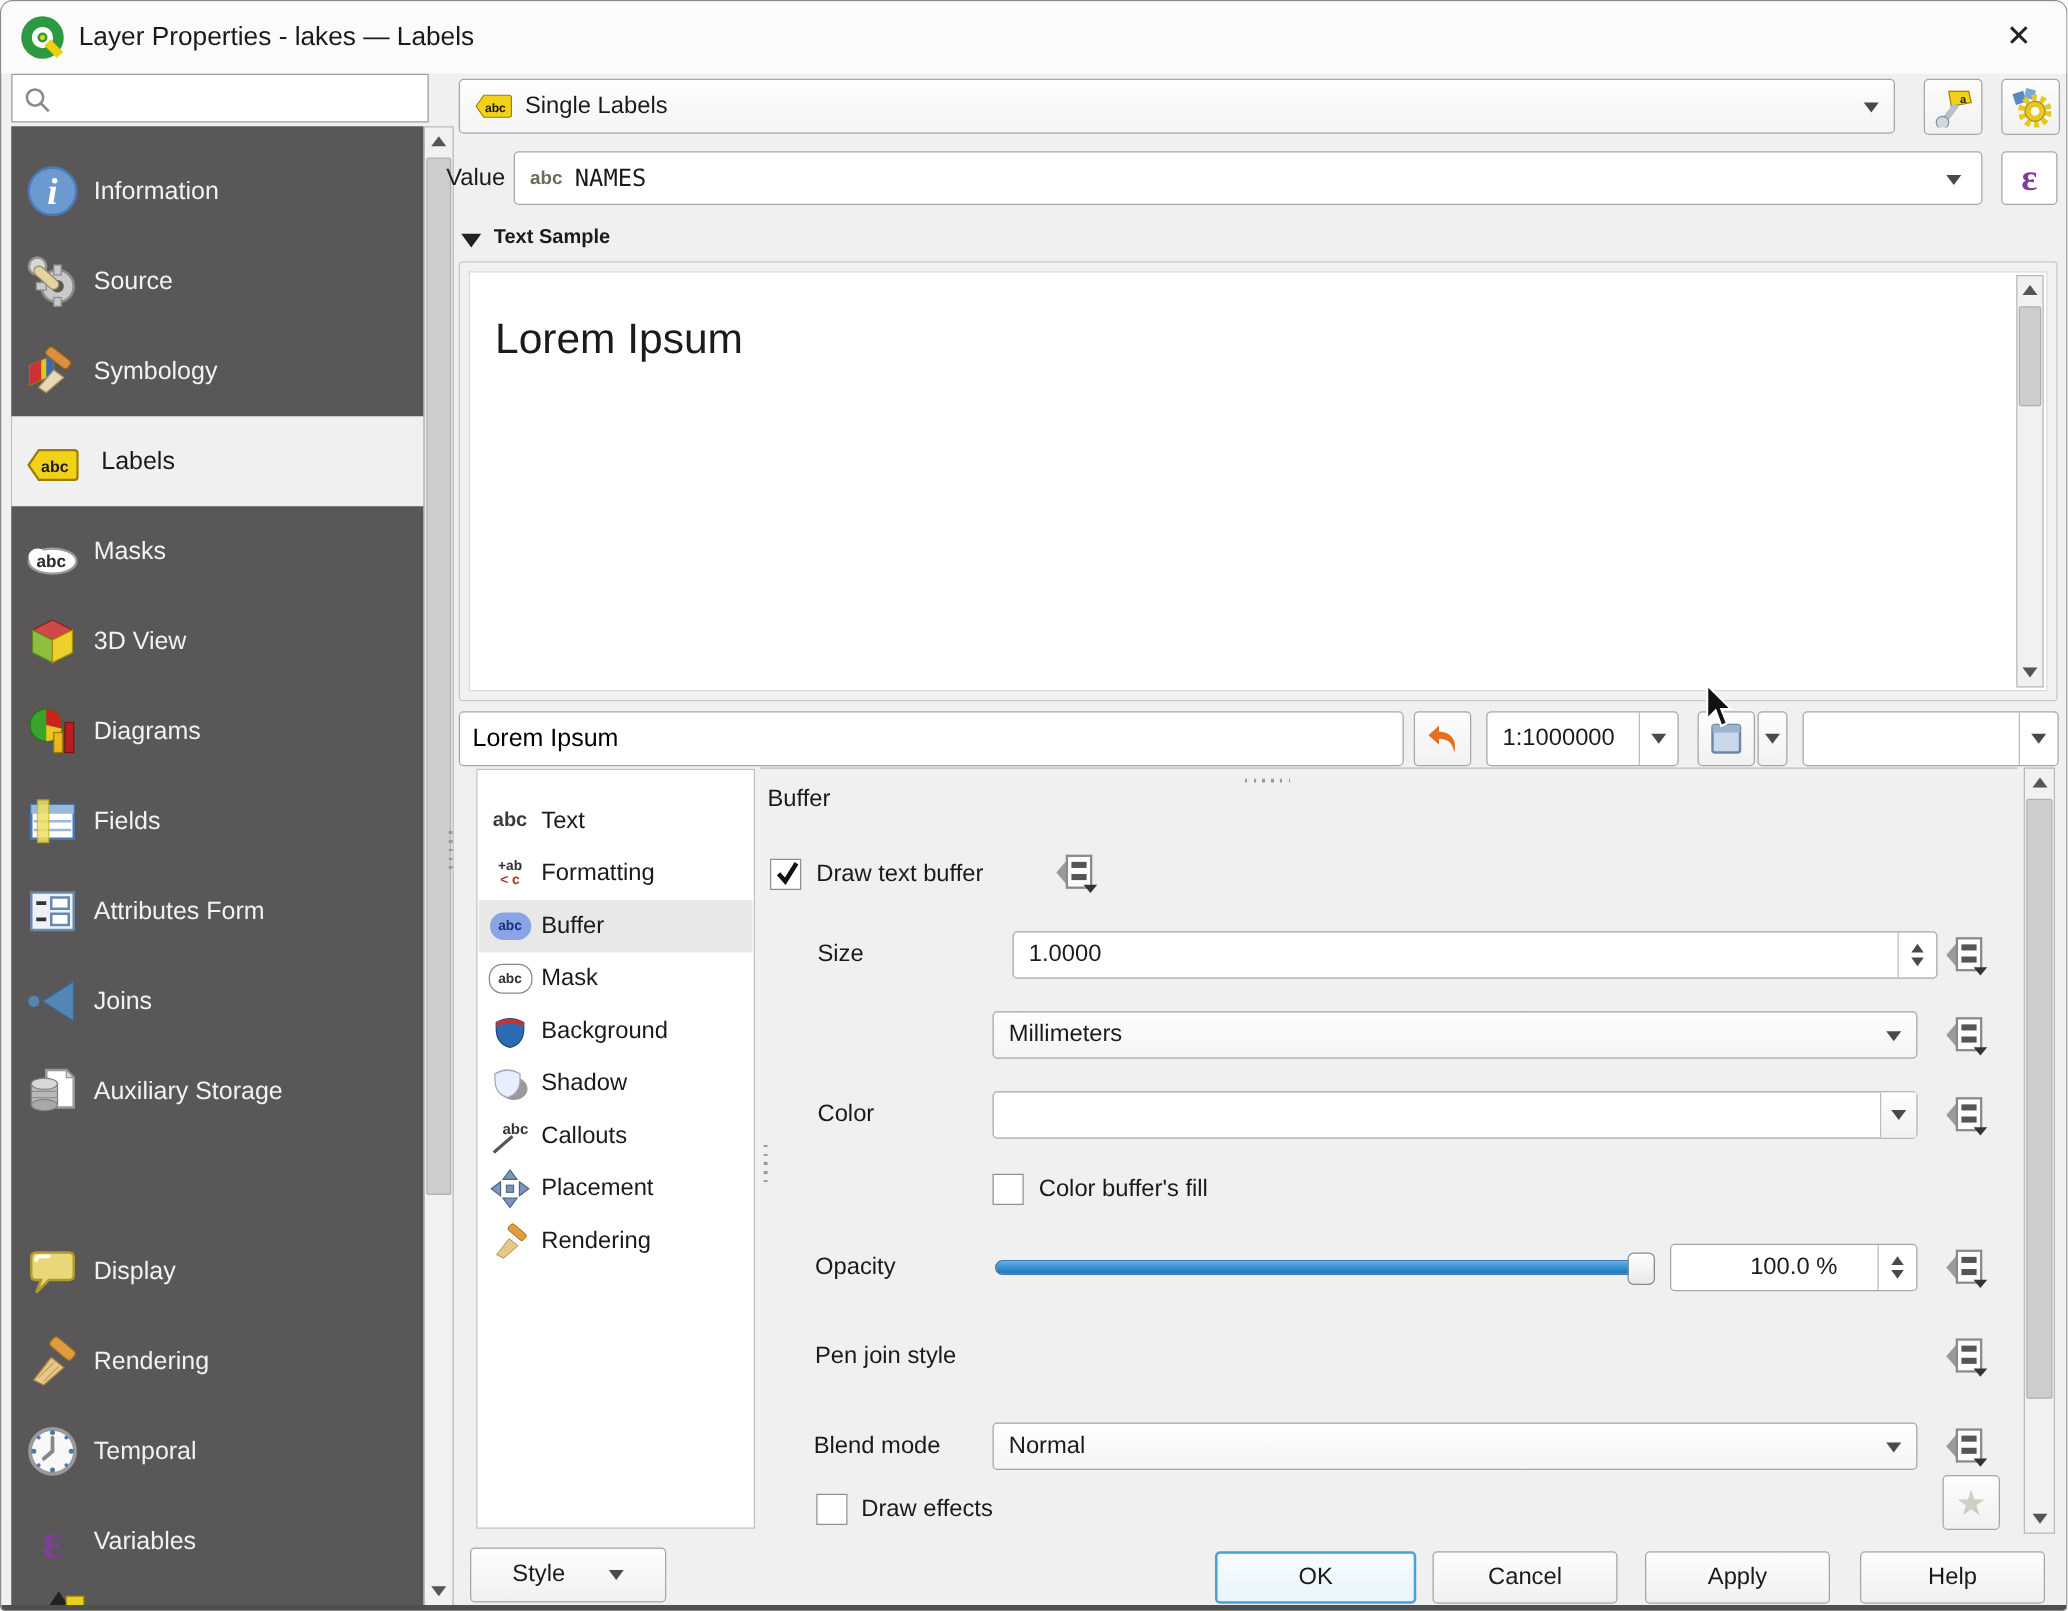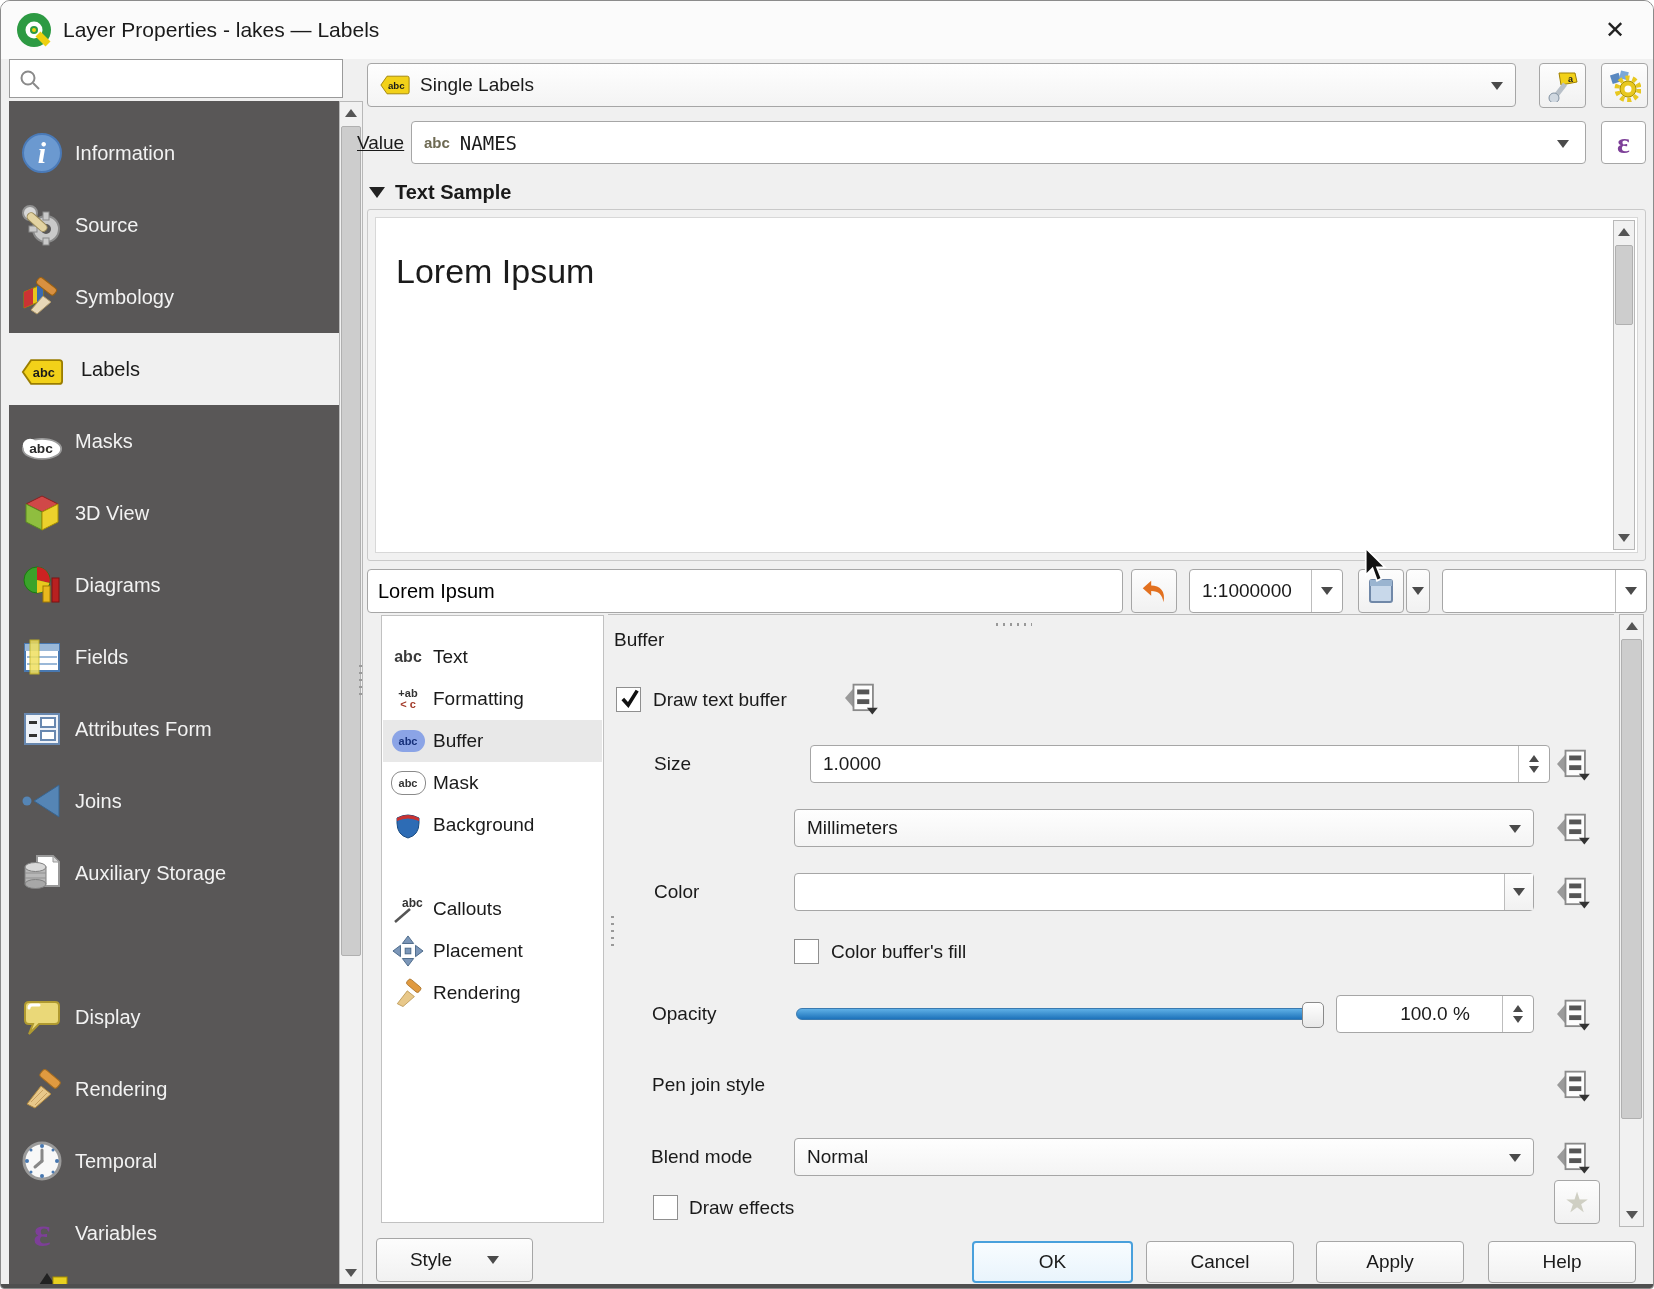--- a/index.html
+++ b/index.html
@@ -279,34 +279,34 @@
   <div class="btn" style="left:1600px;top:62px;width:47px;height:45px;">
     <svg width="32" height="32" viewBox="0 0 32 32">
       <rect x="2" y="4" width="9" height="9" fill="#5a88c0" transform="rotate(-18 6 8)"></rect>
       <rect x="11" y="1" width="8" height="8" fill="#7aa8d8" transform="rotate(14 14 5)"></rect>
       <circle cx="19" cy="19" r="11" fill="none" stroke="#e8c820" stroke-width="5" stroke-dasharray="4 3"></circle>
       <circle cx="19" cy="19" r="8" fill="#e8c820" stroke="#a89000"></circle>
       <circle cx="19" cy="19" r="3.5" fill="#fff"></circle>
     </svg>
   </div>
 
-  <div class="flabel" style="left:356px;top:120px;height:43px;line-height:43px;text-decoration:underline;">Value</div>
+  <div class="flabel" style="left:356px;top:120px;height:43px;line-height:43px;">Value</div>
 
   <div class="combo white" style="left:410px;top:120px;width:1175px;height:43px;">
     <span style="font-weight:bold;font-size:15px;color:#6e6a53;margin-right:10px;">abc</span>
     <span class="mono" style="font-size:19px;">NAMES</span>
     <span class="darr" style="right:16px"></span>
   </div>
 
   <div class="btn" style="left:1600px;top:120px;width:45px;height:43px;background:#fff;">
     <span style="font-family:'Liberation Serif',serif;font-size:30px;font-weight:bold;color:#7d3f98;">ε</span>
   </div>
 
   <div class="abs" style="left:368px;top:186px;width:0;height:0;border-left:8px solid transparent;border-right:8px solid transparent;border-top:11px solid #222;"></div>
-  <div class="flabel" style="left:394px;top:180px;font-weight:bold;font-size:20px;">Text Sample</div>
+  <div class="flabel" style="left:394px;top:180px;font-weight:bold;font-size:16px;">Text Sample</div>
 
   <div id="preview-frame">
     <div id="preview-white">
       <div id="preview-text">Lorem Ipsum</div>
       <div class="vscroll" style="right:2px;top:2px;width:22px;height:330px;">
         <div class="sb-btn" style="top:0">
             <div class="tri-up"></div>
           </div>
         <div class="sb-thumb" style="top:24px;width:18px;height:80px;"></div>
         <div class="sb-btn" style="bottom:0">
@@ -391,20 +391,29 @@
     <div class="tab-item" style="top:188px">
       <div class="tab-ico">
         <svg width="30" height="30" viewBox="0 0 30 30">
           <path d="M4 8 Q15 2 26 8 L26 13 Q26 25 15 28 Q4 25 4 13 Z" fill="#2d6cb5" stroke="#184a80"></path>
           <path d="M4 8 Q15 2 26 8 L26 11 Q15 6 4 11 Z" fill="#c83232"></path>
         </svg>
       </div>
       <span class="tab-label">Background</span>
     </div>
 
+    <div class="tab-item" style="top:230px">
+      <div class="tab-ico">
+        <svg width="30" height="30" viewBox="0 0 30 30">
+          <ellipse cx="18" cy="19" rx="11" ry="9" fill="#9a9a9a"></ellipse>
+          <path d="M3 7 Q13 1 23 7 L23 12 Q23 23 13 26 Q3 23 3 12 Z" fill="#e8eefb" stroke="#9aa8c0"></path>
+        </svg>
+      </div>
+      <span class="tab-label">Shadow</span>
+    </div>
 
     <div class="tab-item" style="top:272px">
       <div class="tab-ico">
         <svg width="32" height="32" viewBox="0 0 32 32">
           <text x="10" y="14" font-size="12" font-weight="bold" fill="#333">abc</text>
           <line x1="3" y1="29" x2="18" y2="16" stroke="#555" stroke-width="2.5"></line>
         </svg>
       </div>
       <span class="tab-label">Callouts</span>
     </div>

